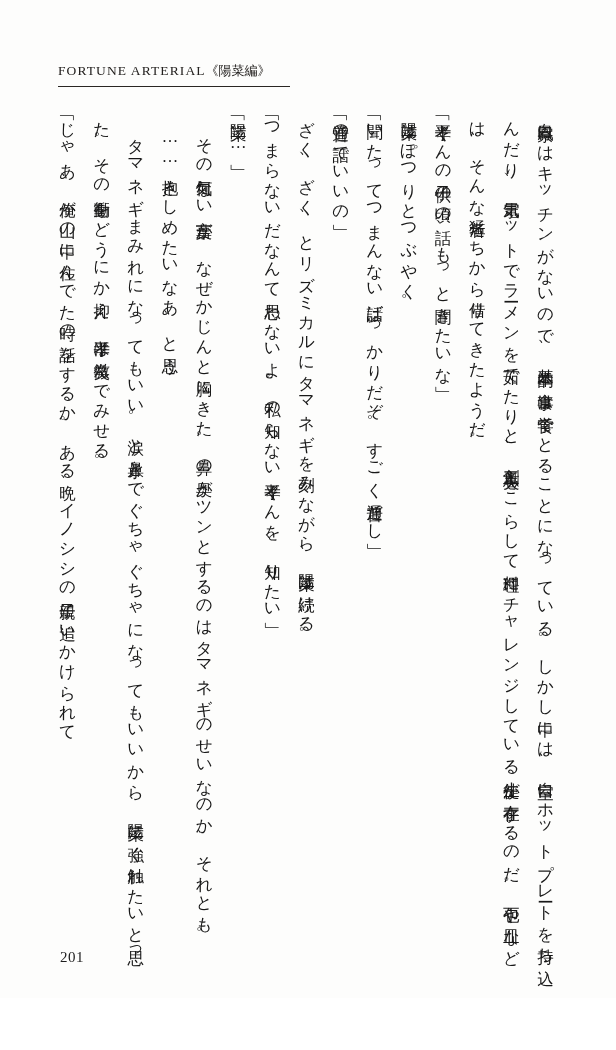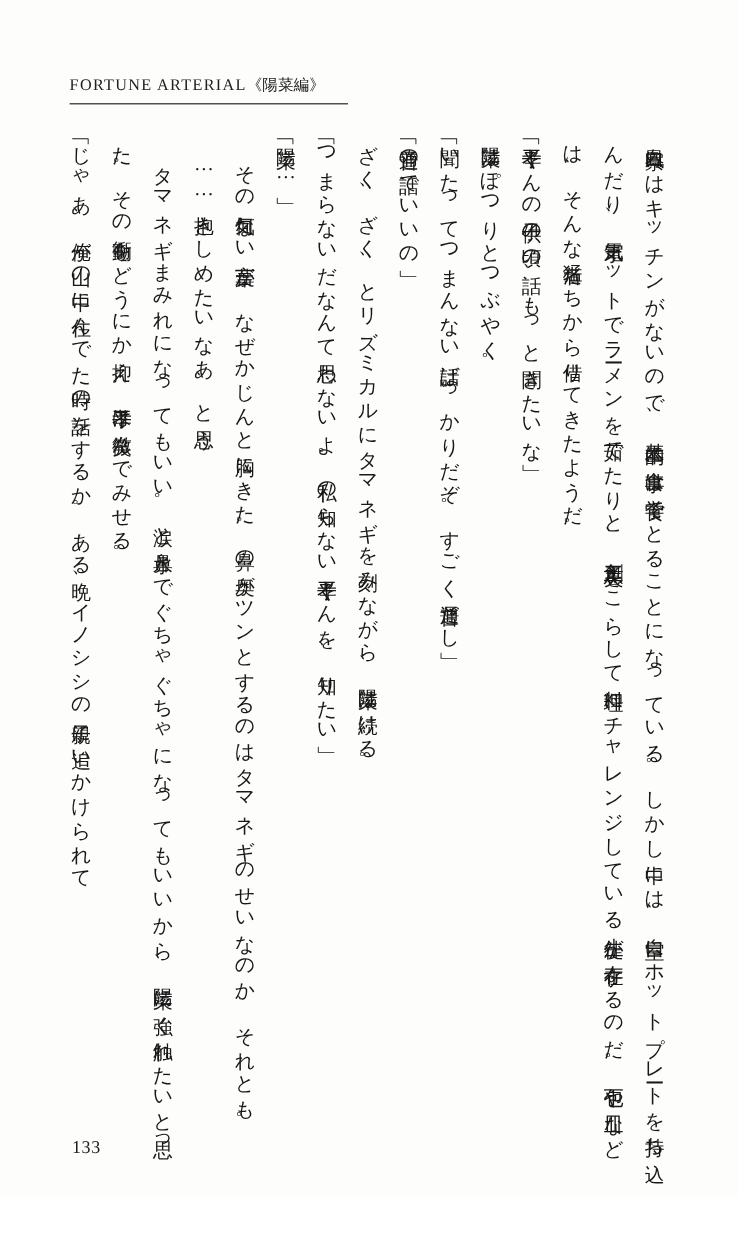--- a/index.html
+++ b/index.html
@@ -103,15 +103,15 @@
     <p class="dialogue">「普通の話でいいの」</p>
     <p class="no-indent">ざく、ざく、とリズミカルにタマネギを刻みながら、陽菜は続ける。</p>
     <p class="dialogue">「つまらないだなんて思わないよ。私の知らない孝平くんを、知りたい」</p>
     <p class="dialogue">「陽菜……」</p>
     <p>その何気ない言葉が、なぜかじんと胸にきた。鼻の奥がツンとするのはタマネギのせいなのか、それとも。</p>
     <p>……抱きしめたいなあ、と思う。</p>
     <p>タマネギまみれになってもいい。涙と鼻水とでぐちゃぐちゃになってもいいから、陽菜に強く触れたいと思った。その衝動をどうにか抑え、孝平は微笑んでみせる。</p>
     <p class="dialogue">「じゃあ、俺が山の中に住んでた時の話をするか。ある晩、イノシシの親子に追いかけられて</p>
   </div>
 
-  <div class="folio">133</div>
+  <div class="folio">201</div>
 
 </div>
 
 </body></html>

